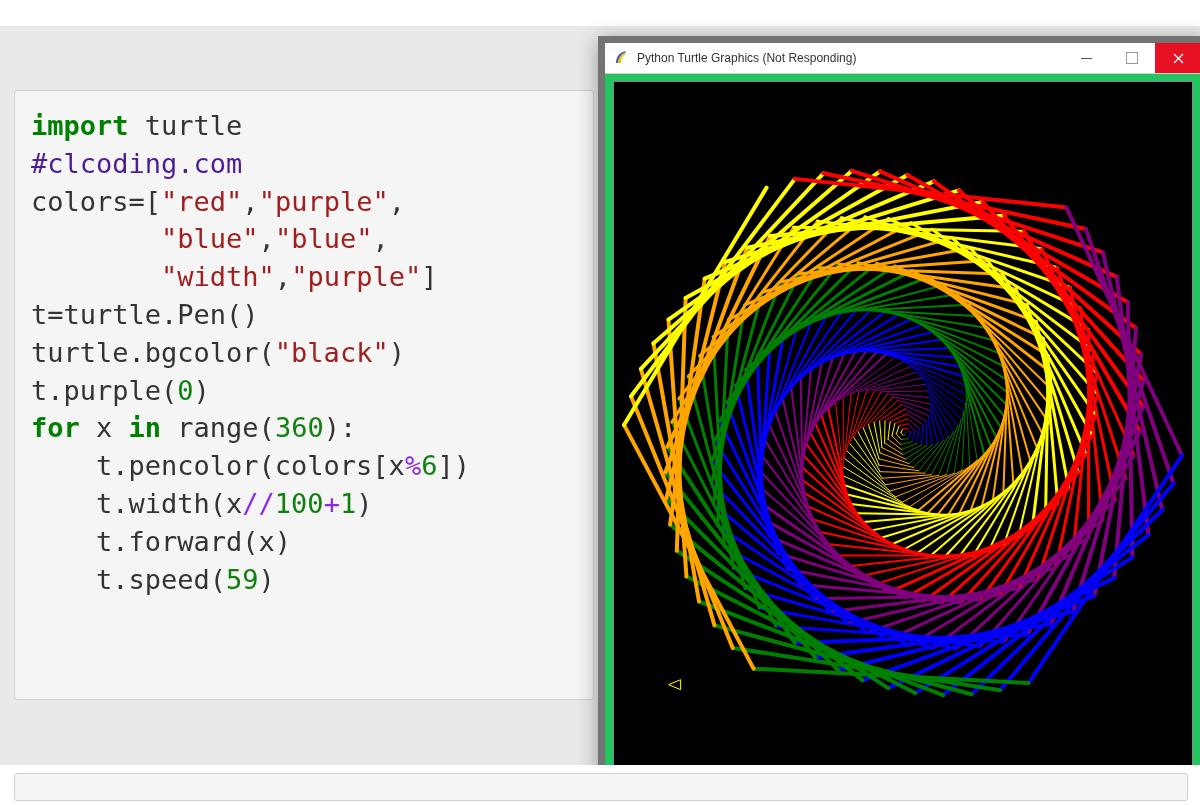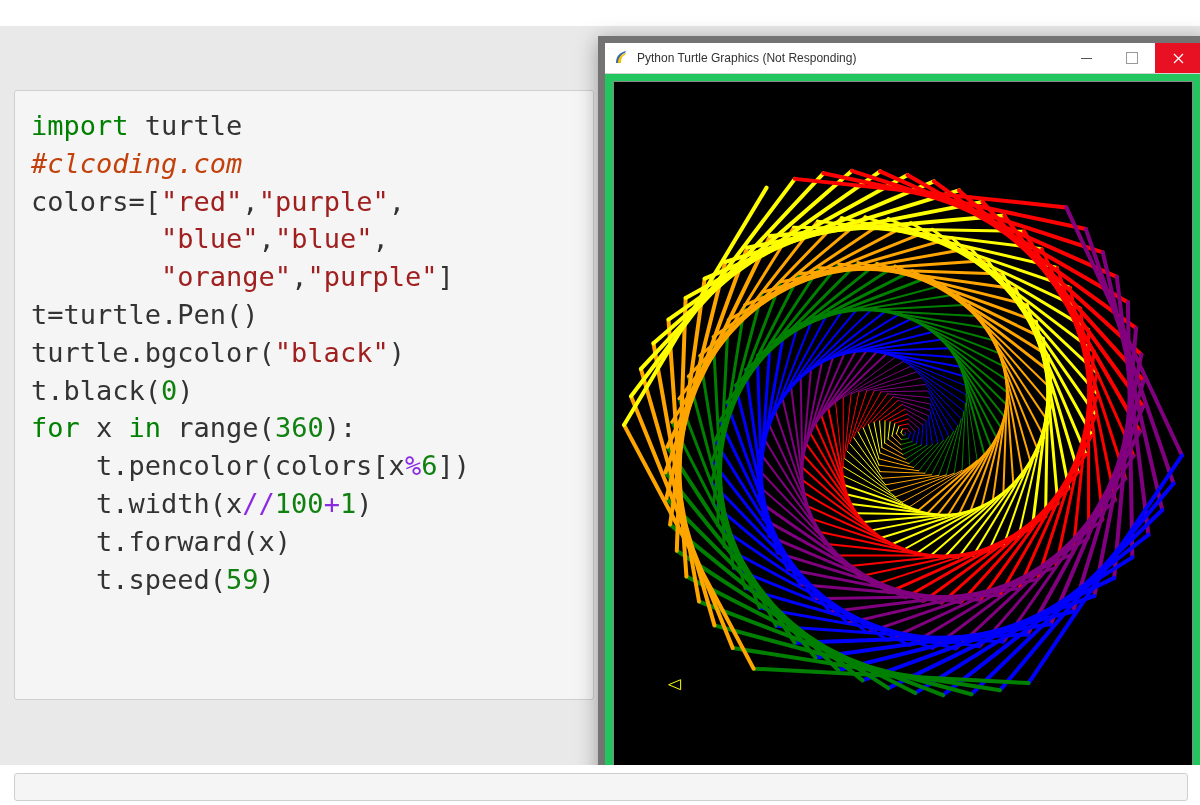--- a/index.html
+++ b/index.html
@@ -2,22 +2,22 @@
 <html><head>
 <meta charset="utf-8">
 <style>
   html,body{margin:0;padding:0;width:1200px;height:805px;background:#e9e9e9;font-family:Arial,Helvetica,sans-serif;overflow:hidden}
   .page{position:relative;width:1200px;height:805px}
   .top-strip{position:absolute;left:0;top:0;width:1200px;height:26px;background:#fff}
   .bottom-strip{position:absolute;left:0;bottom:0;width:1200px;height:40px;background:#fff}
   .bottom-inner{position:absolute;left:14px;top:8px;width:1172px;height:26px;background:#f5f5f5;border:1px solid #cfcfcf;border-radius:3px}
   .code-panel{position:absolute;left:14px;top:90px;width:580px;height:610px;background:#f5f5f5;border:1px solid #cfcfcf;border-radius:3px;padding:16px 16px;box-sizing:border-box}
   pre.code{margin:0;font-family:"Consolas","DejaVu Sans Mono","Menlo",monospace;font-size:27px;line-height:1.4;color:#333;white-space:pre}
-  .kw{color:#008000;font-weight:normal}
-  .cm{color:#c2410c;font-style:italic}
+  .kw{color:#008000;font-weight:bold}
+  .cm{color:#4c1d95;}
   .st{color:#a02020}
   .num{color:#108010}
   .op{color:#8a2be2}
   
   .turtle-win{position:absolute;left:598px;top:36px;width:596px;height:750px;background:#22c55e;border:7px solid #737373;box-shadow:0 4px 20px rgba(0,0,0,.35)}
   .titlebar{height:30px;background:#fff;display:flex;align-items:center;font-size:12px;color:#333;border-bottom:1px solid #d0d0d0;position:relative}
   .titlebar .feather{margin:0 8px 0 8px;display:inline-block}
   .titlebar .title-text{flex:0 0 auto}
   .titlebar .spacer{flex:1 1 auto}
   .win-btn{width:46px;height:30px;display:flex;align-items:center;justify-content:center;color:#555}
@@ -32,24 +32,24 @@
 <body>
 
 <div class="page">
   <div class="top-strip"></div>
 
   <div class="code-panel">
 <pre class="code"><span class="kw">import</span><span> turtle</span>
 <span class="cm">#clcoding.com</span>
 <span>colors=[</span><span class="st"><span>"</span><span>red</span><span>"</span></span><span>,</span><span class="st"><span>"</span><span>purple</span><span>"</span></span><span>,</span>
         <span class="st"><span>"</span><span>blue</span><span>"</span></span><span>,</span><span class="st"><span>"</span><span>blue</span><span>"</span></span><span>,</span>
-        <span class="st"><span>"</span><span>orange</span><span>"</span></span><span>,</span><span class="st"><span>"</span><span>purple</span><span>"</span></span><span>]</span>
+        <span class="st"><span>"</span><span>width</span><span>"</span></span><span>,</span><span class="st"><span>"</span><span>purple</span><span>"</span></span><span>]</span>
 <span>t=turtle.Pen()</span>
 <span>turtle.bgcolor(</span><span class="st"><span>"</span><span>black</span><span>"</span></span><span>)</span>
-<span>t.black(</span><span class="num">0</span><span>)</span>
+<span>t.purple(</span><span class="num">0</span><span>)</span>
 <span class="kw">for</span><span> x </span><span class="kw">in</span><span> range(</span><span class="num">360</span><span>):</span>
 <span>    t.pencolor(colors[x</span><span class="op">%</span><span class="num">6</span><span>])</span>
 <span>    t.width(x</span><span class="op">//</span><span class="num">100</span><span class="op">+</span><span class="num">1</span><span>)</span>
 <span>    t.forward(x)</span>
 <span>    t.speed(</span><span class="num">59</span><span>)</span></pre>
   </div>
 
   <div class="turtle-win">
     <div class="titlebar">
       <span class="feather">

